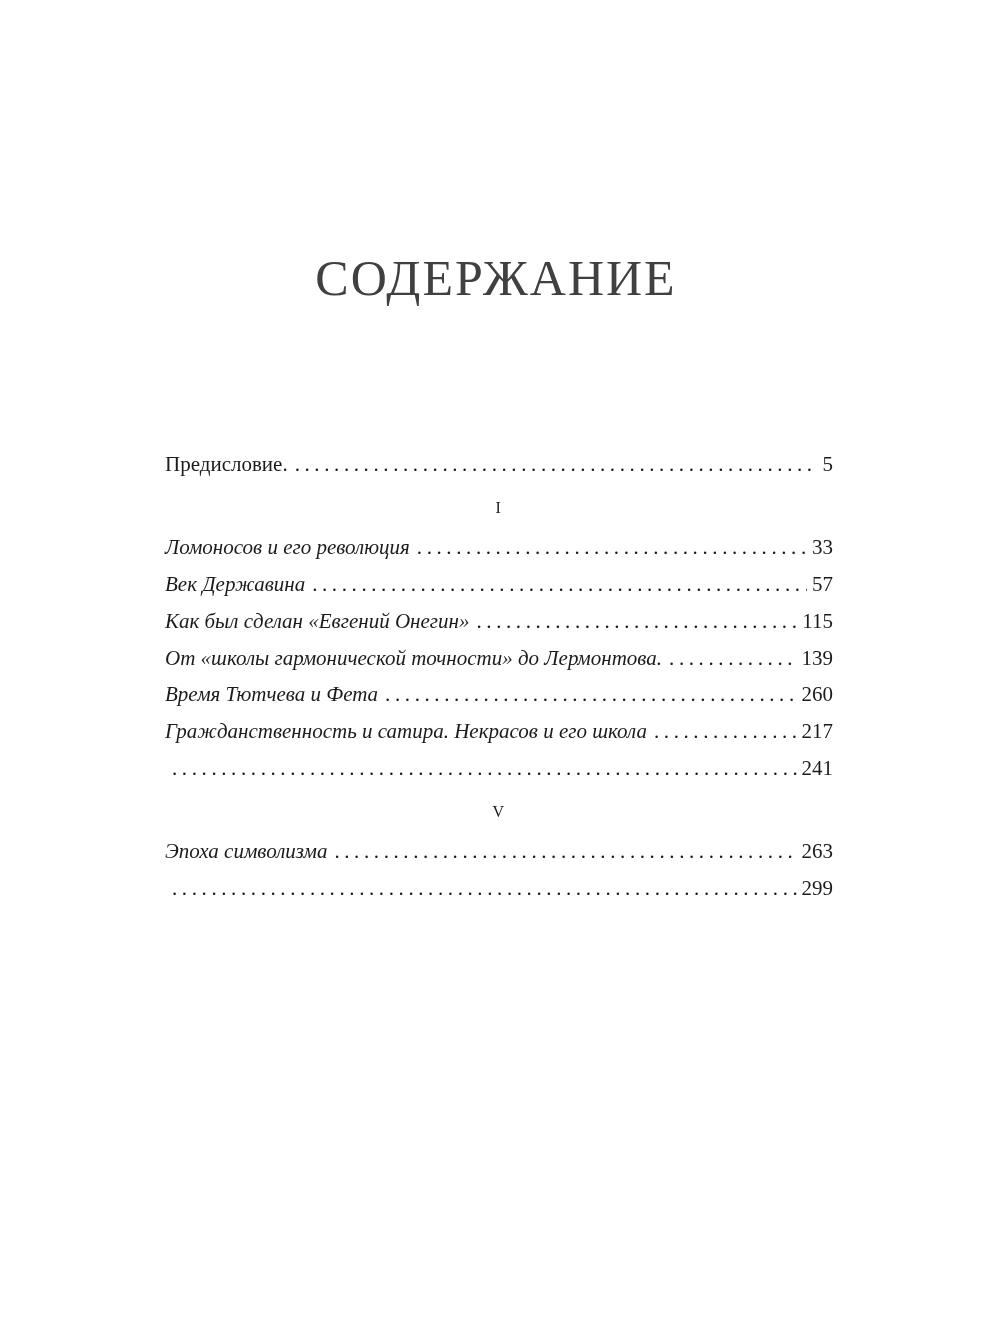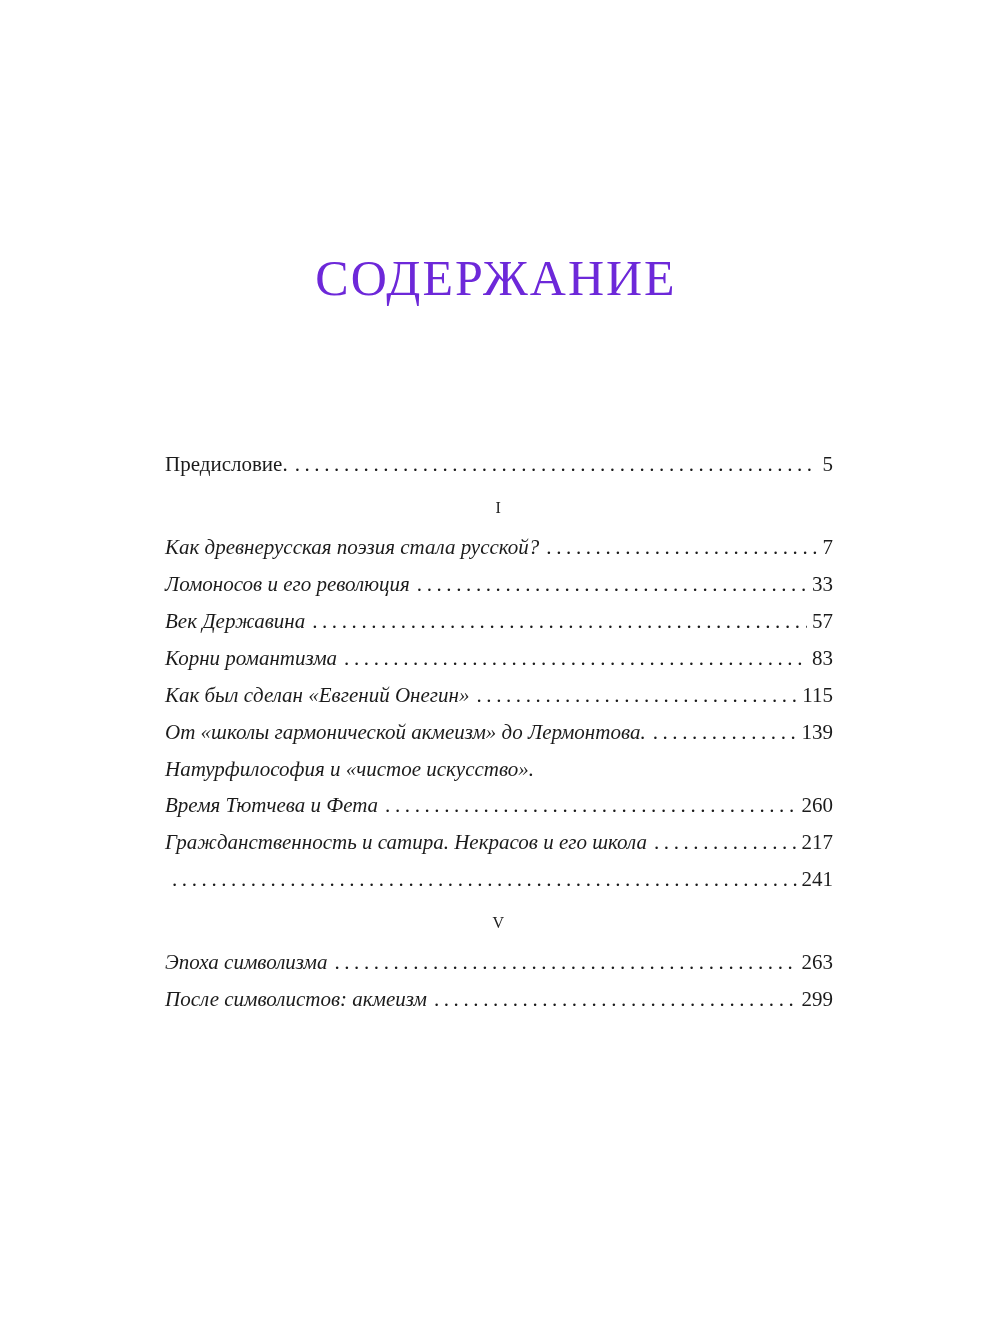--- a/index.html
+++ b/index.html
@@ -15,21 +15,21 @@
     background: #ffffff;
     overflow: hidden;
   }
   .page-title {
     margin: 253px 0 0 0;
     text-align: center;
     font-size: 50px;
     font-weight: 400;
     letter-spacing: 2px;
     line-height: 1;
-    color: #6d28d9;
+    color: #404040;
   }
   .toc {
     width: 668px;
     margin: 150px 0 0 165px;
   }
   .row {
     display: flex;
     align-items: flex-start;
     font-size: 21px;
     line-height: 23px;
@@ -79,62 +79,49 @@
   <div class="toc">
 
     <div class="row first">
       <span class="t">Предисловие.</span>
       <span class="dots"></span>
       <span class="p">5</span>
     </div>
 
     <div class="row section">I</div>
 
-    <div class="row italic">
-      <span class="t">Как древнерусская поэзия стала русской?</span>
-      <span class="dots"></span>
-      <span class="p">7</span>
-    </div>
 
 
     <div class="row italic">
       <span class="t">Ломоносов и его революция</span>
       <span class="dots"></span>
       <span class="p">33</span>
     </div>
 
     <div class="row italic">
       <span class="t">Век Державина</span>
       <span class="dots"></span>
       <span class="p">57</span>
     </div>
 
-    <div class="row italic">
-      <span class="t">Корни романтизма</span>
-      <span class="dots"></span>
-      <span class="p">83</span>
-    </div>
 
 
     <div class="row italic">
       <span class="t">Как был сделан «Евгений Онегин»</span>
       <span class="dots"></span>
       <span class="p">115</span>
     </div>
 
     <div class="row italic">
-      <span class="t">От «школы гармонической акмеизм» до Лермонтова.</span>
+      <span class="t">От «школы гармонической точности» до Лермонтова.</span>
       <span class="dots"></span>
       <span class="p">139</span>
     </div>
 
 
-    <div class="row italic">
-      <span class="t">Натурфилософия и «чистое искусство».</span>
-    </div>
 
     <div class="row italic cont">
       <span class="t">Время Тютчева и Фета</span>
       <span class="dots"></span>
       <span class="p">260</span>
     </div>
 
     <div class="row italic">
       <span class="t">Гражданственность и сатира. Некрасов и его школа</span>
       <span class="dots"></span>
@@ -148,19 +135,18 @@
 
     <div class="row section">V</div>
 
     <div class="row italic">
       <span class="t">Эпоха символизма</span>
       <span class="dots"></span>
       <span class="p">263</span>
     </div>
 
     <div class="row italic">
-      <span class="t">После символистов: акмеизм</span>
       <span class="dots"></span>
       <span class="p">299</span>
     </div>
 
   </div>
 </div>
 
 </body></html>

